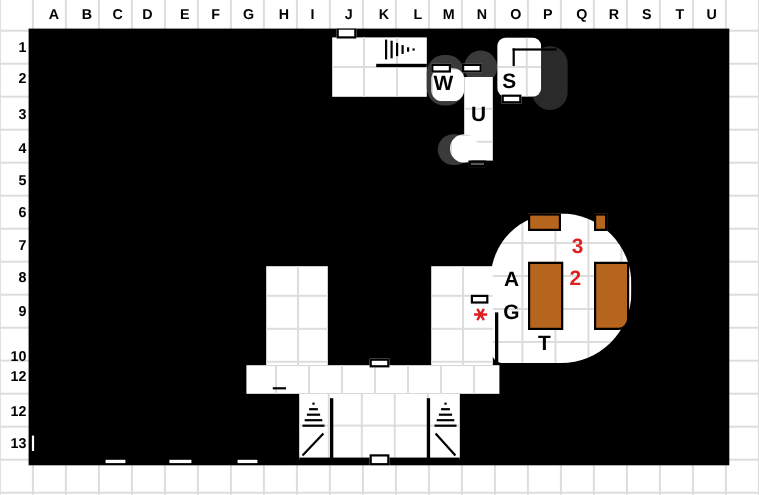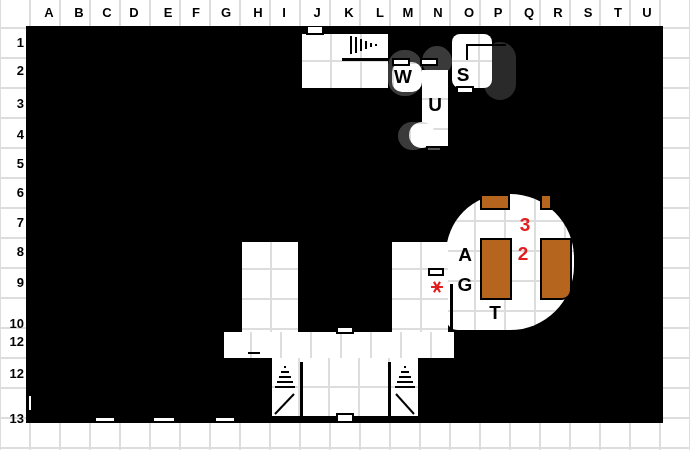--- a/index.html
+++ b/index.html
@@ -76,21 +76,21 @@
   <div class="row-label" style="top:96px">3</div>
   <div class="row-label" style="top:127px">4</div>
   <div class="row-label" style="top:156px">5</div>
   <div class="row-label" style="top:185px">6</div>
   <div class="row-label" style="top:215px">7</div>
   <div class="row-label" style="top:244px">8</div>
   <div class="row-label" style="top:275px">9</div>
   <div class="row-label" style="top:316px">10</div>
   <div class="row-label" style="top:334px">12</div>
   <div class="row-label" style="top:366px">12</div>
-  <div class="row-label" style="top:411px">13</div>
+  <div class="row-label" style="top:395px">13</div>
 </div>
 
 <div class="map">
 
   <div class="room" style="left:276px; top:8px; width:86px; height:54px; background-position:-2px -4px;"></div>
   <div class="wall" style="left:316px; top:32px; width:46px; height:3px;"></div>
   <div class="door" style="left:280px; top:-1px; width:18px; height:10px;"></div>
 
   <svg class="stairs" style="left:322px; top:8px; width:34px; height:22px;" viewBox="0 0 34 22">
     <rect x="2" y="2" width="2" height="18" fill="#000"></rect>

